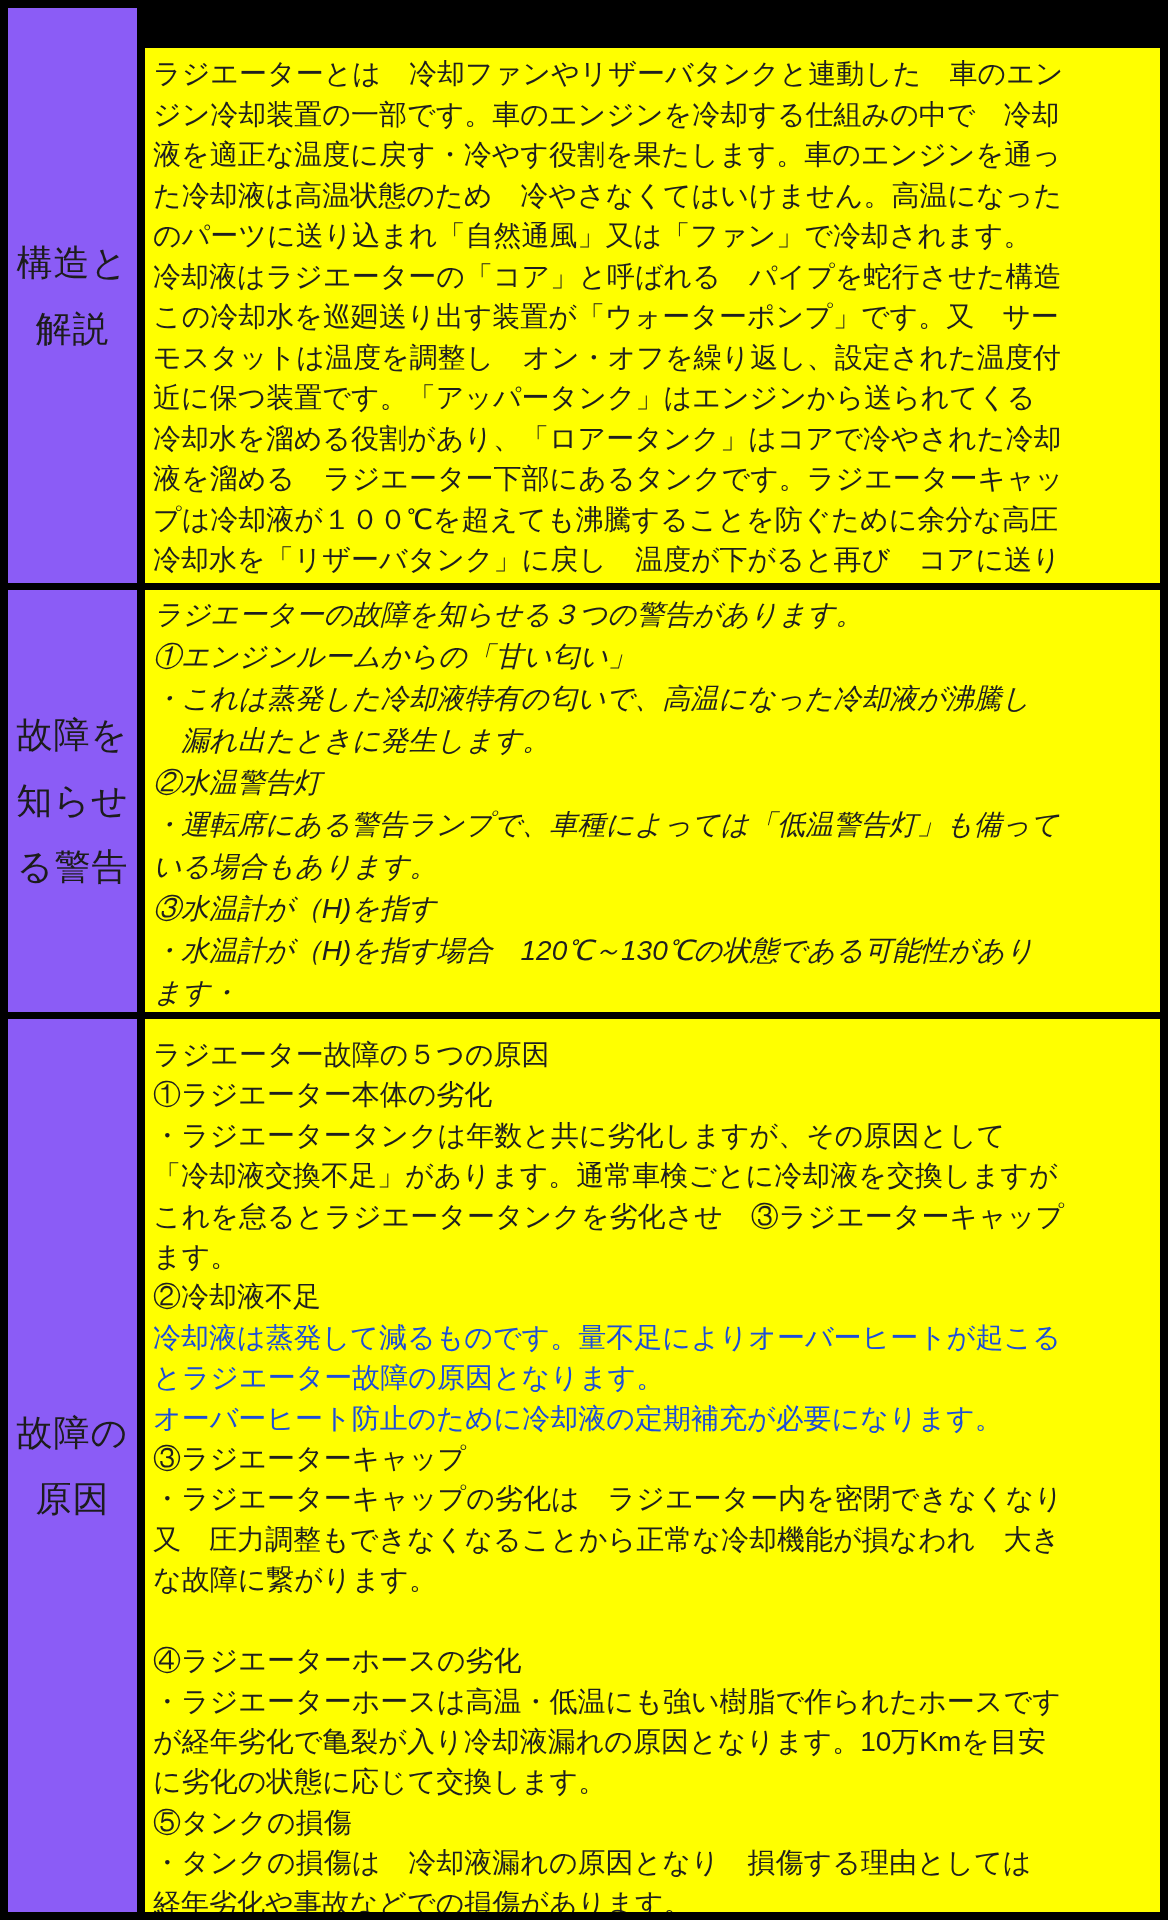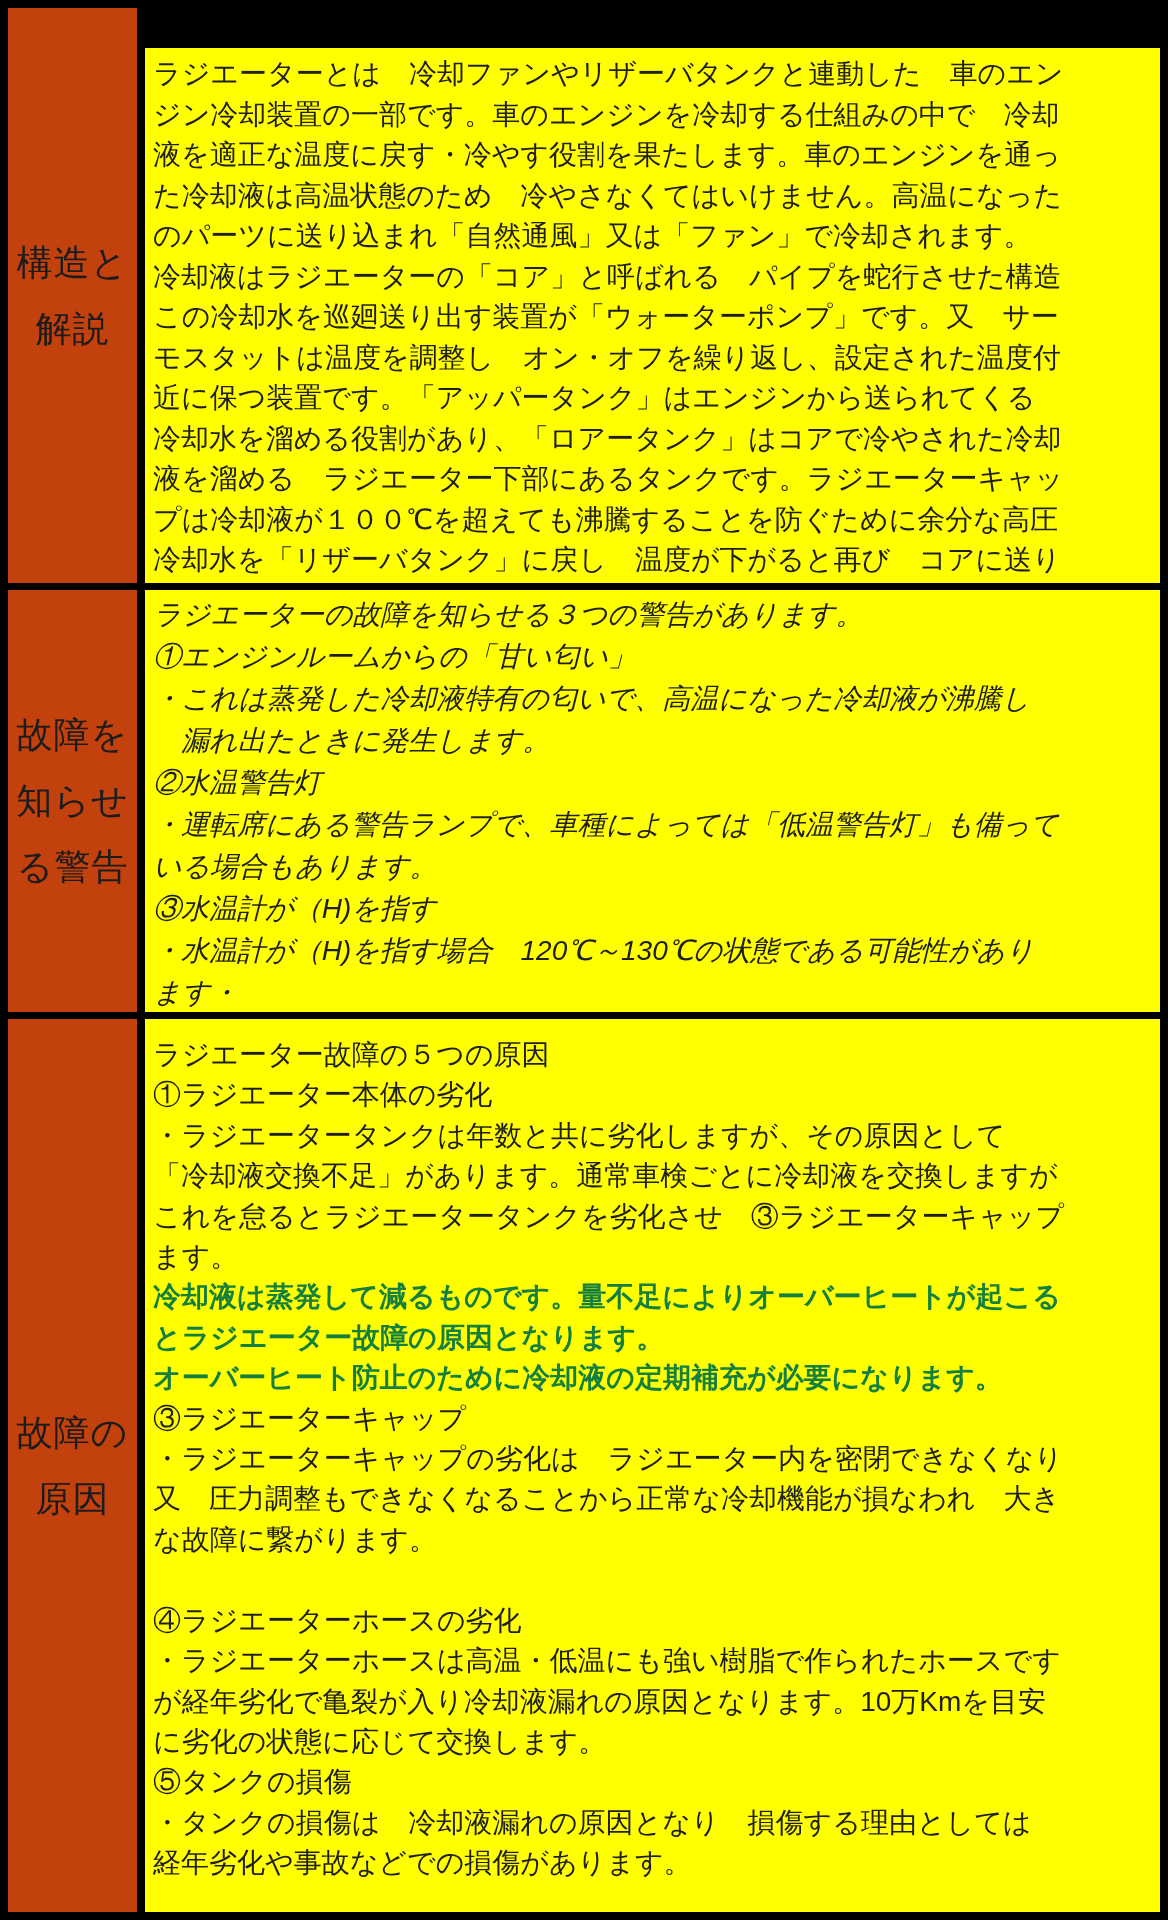--- a/index.html
+++ b/index.html
@@ -11,21 +11,21 @@
     background: #000;
     font-family: "Liberation Sans", sans-serif;
   }
   .row { display: flex; width: 100%; }
   .row-1 { height: 582px; border-bottom: 7px solid #000; }
   .row-2 { height: 429px; border-bottom: 7px solid #000; }
   .row-3 { height: 893px; }
   .label-cell {
     width: 137px;
     border-right: 8px solid #000;
-    background: #c2410c;
+    background: #8b5cf6;
     display: flex;
     align-items: center;
     justify-content: center;
     flex: none;
   }
   .label-text {
     font-size: 36px;
     line-height: 66px;
     color: #1c1c1c;
     white-space: pre-line;
@@ -36,21 +36,21 @@
     flex: 1;
     background: #ffff00;
     padding: 6px 10px 0 8px;
     overflow: hidden;
     color: #1f1f1f;
   }
   .row-1 .content-cell { line-height: 40.5px; margin-top: 40px; }
   .row-2 .content-cell { line-height: 42px; padding-top: 4px; font-style: italic; }
   .row-3 .content-cell { line-height: 40.4px; padding-top: 16px; }
   .line { font-size: 28px; white-space: pre; }
-  .line.bold { font-weight: 700; color: #15803d; }
+  .line.bold { font-weight: 400; color: #1d4ed8; }
 </style>
 </head>
 <body>
 
 <div class="sheet">
 
   <div class="row row-1">
     <div class="label-cell">
       <div class="label-text">構造と
 解説</div>
@@ -98,20 +98,21 @@
       <div class="label-text">故障の
 原因</div>
     </div>
     <div class="content-cell">
         <div class="line">ラジエーター故障の５つの原因</div>
         <div class="line">①ラジエーター本体の劣化</div>
         <div class="line">・ラジエータータンクは年数と共に劣化しますが、その原因として</div>
         <div class="line">「冷却液交換不足」があります。通常車検ごとに冷却液を交換しますが</div>
         <div class="line">これを怠るとラジエータータンクを劣化させ　③ラジエーターキャップ</div>
         <div class="line">ます。</div>
+        <div class="line">②冷却液不足</div>
         <div class="line bold">冷却液は蒸発して減るものです。量不足によりオーバーヒートが起こる</div>
         <div class="line bold">とラジエーター故障の原因となります。</div>
         <div class="line bold">オーバーヒート防止のために冷却液の定期補充が必要になります。</div>
         <div class="line">③ラジエーターキャップ</div>
         <div class="line">・ラジエーターキャップの劣化は　ラジエーター内を密閉できなくなり</div>
         <div class="line">又　圧力調整もできなくなることから正常な冷却機能が損なわれ　大き</div>
         <div class="line">な故障に繋がります。</div>
         <div class="line">&nbsp;</div>
         <div class="line">④ラジエーターホースの劣化</div>
         <div class="line">・ラジエーターホースは高温・低温にも強い樹脂で作られたホースです</div>

